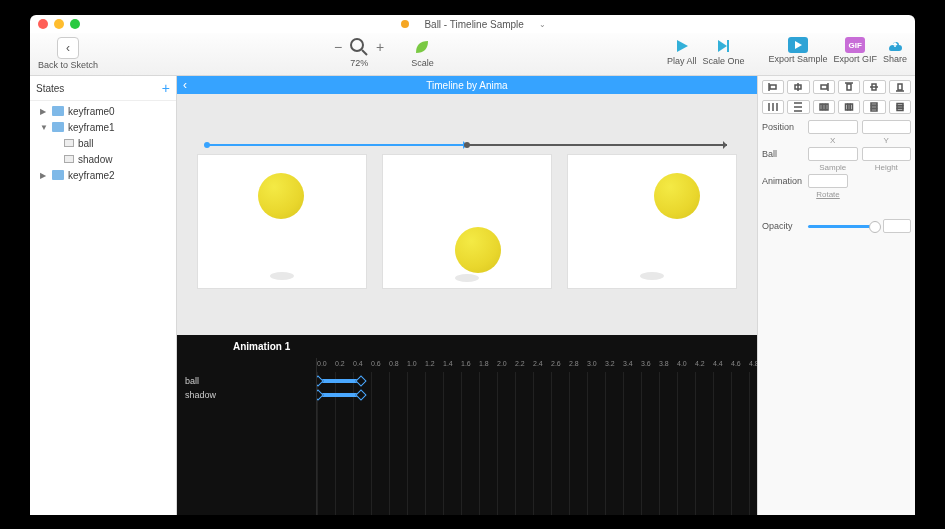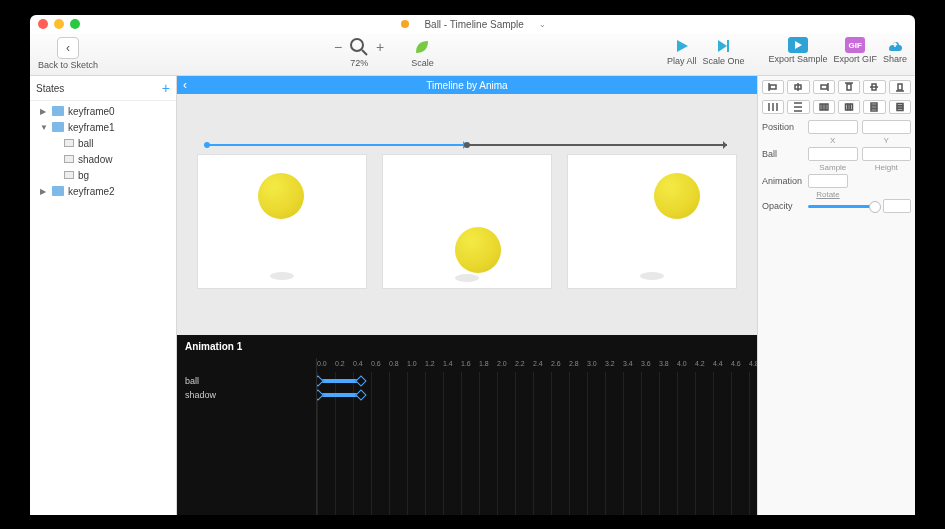--- a/index.html
+++ b/index.html
@@ -49,21 +49,21 @@
   .shadow { width:24px;height:8px;border-radius:50%; background:#e8e8e8; position:absolute; left:50%; transform:translateX(-50%);}
   .arrowwrap{position:absolute; left:30px; right:30px; top:48px; height:6px; display:flex;}
   .arrowseg{flex:1; height:2px; margin-top:2px; position:relative;}
   .arrowseg.active{ background:var(--accent);} .arrowseg.idle{background:#5a5a5a;}
   .arrowseg::before{content:"";position:absolute;left:-3px;top:-2px;width:6px;height:6px;border-radius:50%;background:inherit;}
   .arrowseg::after{content:"";position:absolute;right:-4px;top:-3px;border:4px solid transparent;}
   .arrowseg.active::after{border-left-color:var(--accent);} .arrowseg.idle::after{border-left-color:#5a5a5a;}
 
   
   .tlpane { height:180px; background:#101010; color:#ccc; font-size:9px; display:flex; flex-direction:column; }
-  .tlhdr { padding:6px 8px; color:#fff; font-size:10px; font-weight:600;}
+  .tlhdr { padding:6px 8px; color:#fff; font-size:10px; font-weight:600;margin-left:48px;}
   .tlgrid { display:flex; flex:1; }
   .tlnames { width:140px; border-right:1px solid #2a2a2a; padding-top:16px;}
   .tlnames div{ padding:0 8px; height:14px; display:flex; align-items:center;}
   .tlruler { flex:1; position:relative; overflow:hidden;}
   .ticks { position:absolute; left:0; right:0; top:2px; height:14px; display:flex; }
   .tick { position:relative; flex:0 0 18px; color:#888; font-size:7px; text-align:left; }
   .tick::after{content:"";position:absolute;left:0;top:12px;width:1px;height:160px;background:#222;}
   .trk { position:absolute; left:0; height:14px; right:0;}
   .kblock { position:absolute; height:4px; top:5px; background:#4aa8ff; }
   .kblock::before,.kblock::after{content:"";position:absolute;top:-2px;width:6px;height:6px;transform:rotate(45deg);border:1px solid #4aa8ff;background:#101010;}
@@ -207,24 +207,20 @@
             <span class="fold"></span>
             <span>keyframe1</span>
           </div>
           <div class="node d2">
             <span class="layer"></span>
             <span>ball</span>
           </div>
           <div class="node d2">
             <span class="layer"></span>
             <span>shadow</span>
-          </div>
-          <div class="node d2">
-            <span class="layer"></span>
-            <span>bg</span>
           </div>
           <div class="node d1">
             <span class="tri">▶</span>
             <span class="fold"></span>
             <span>keyframe2</span>
           </div>
         </div>
     </div>
 
     <div class="center">
@@ -407,21 +403,21 @@
         </div>
 
       <div class="proprow">
           <span class="lab">Animation</span>
         <div class="fld" style="max-width:40px;"></div>
       </div>
       <div class="sub" style="padding-left:46px;text-decoration:underline;">
           <span style="flex:0 0 40px;">Rotate</span>
         </div>
 
-      <div class="proprow" style="margin-top:0;">
+      <div class="proprow" style="margin-top:20px;">
           <span class="lab">Opacity</span>
         <div class="slider"></div>
         <div class="fld" style="max-width:28px;"></div>
       </div>
     </div>
 
   </div>
 </div>
 
 </body></html>

